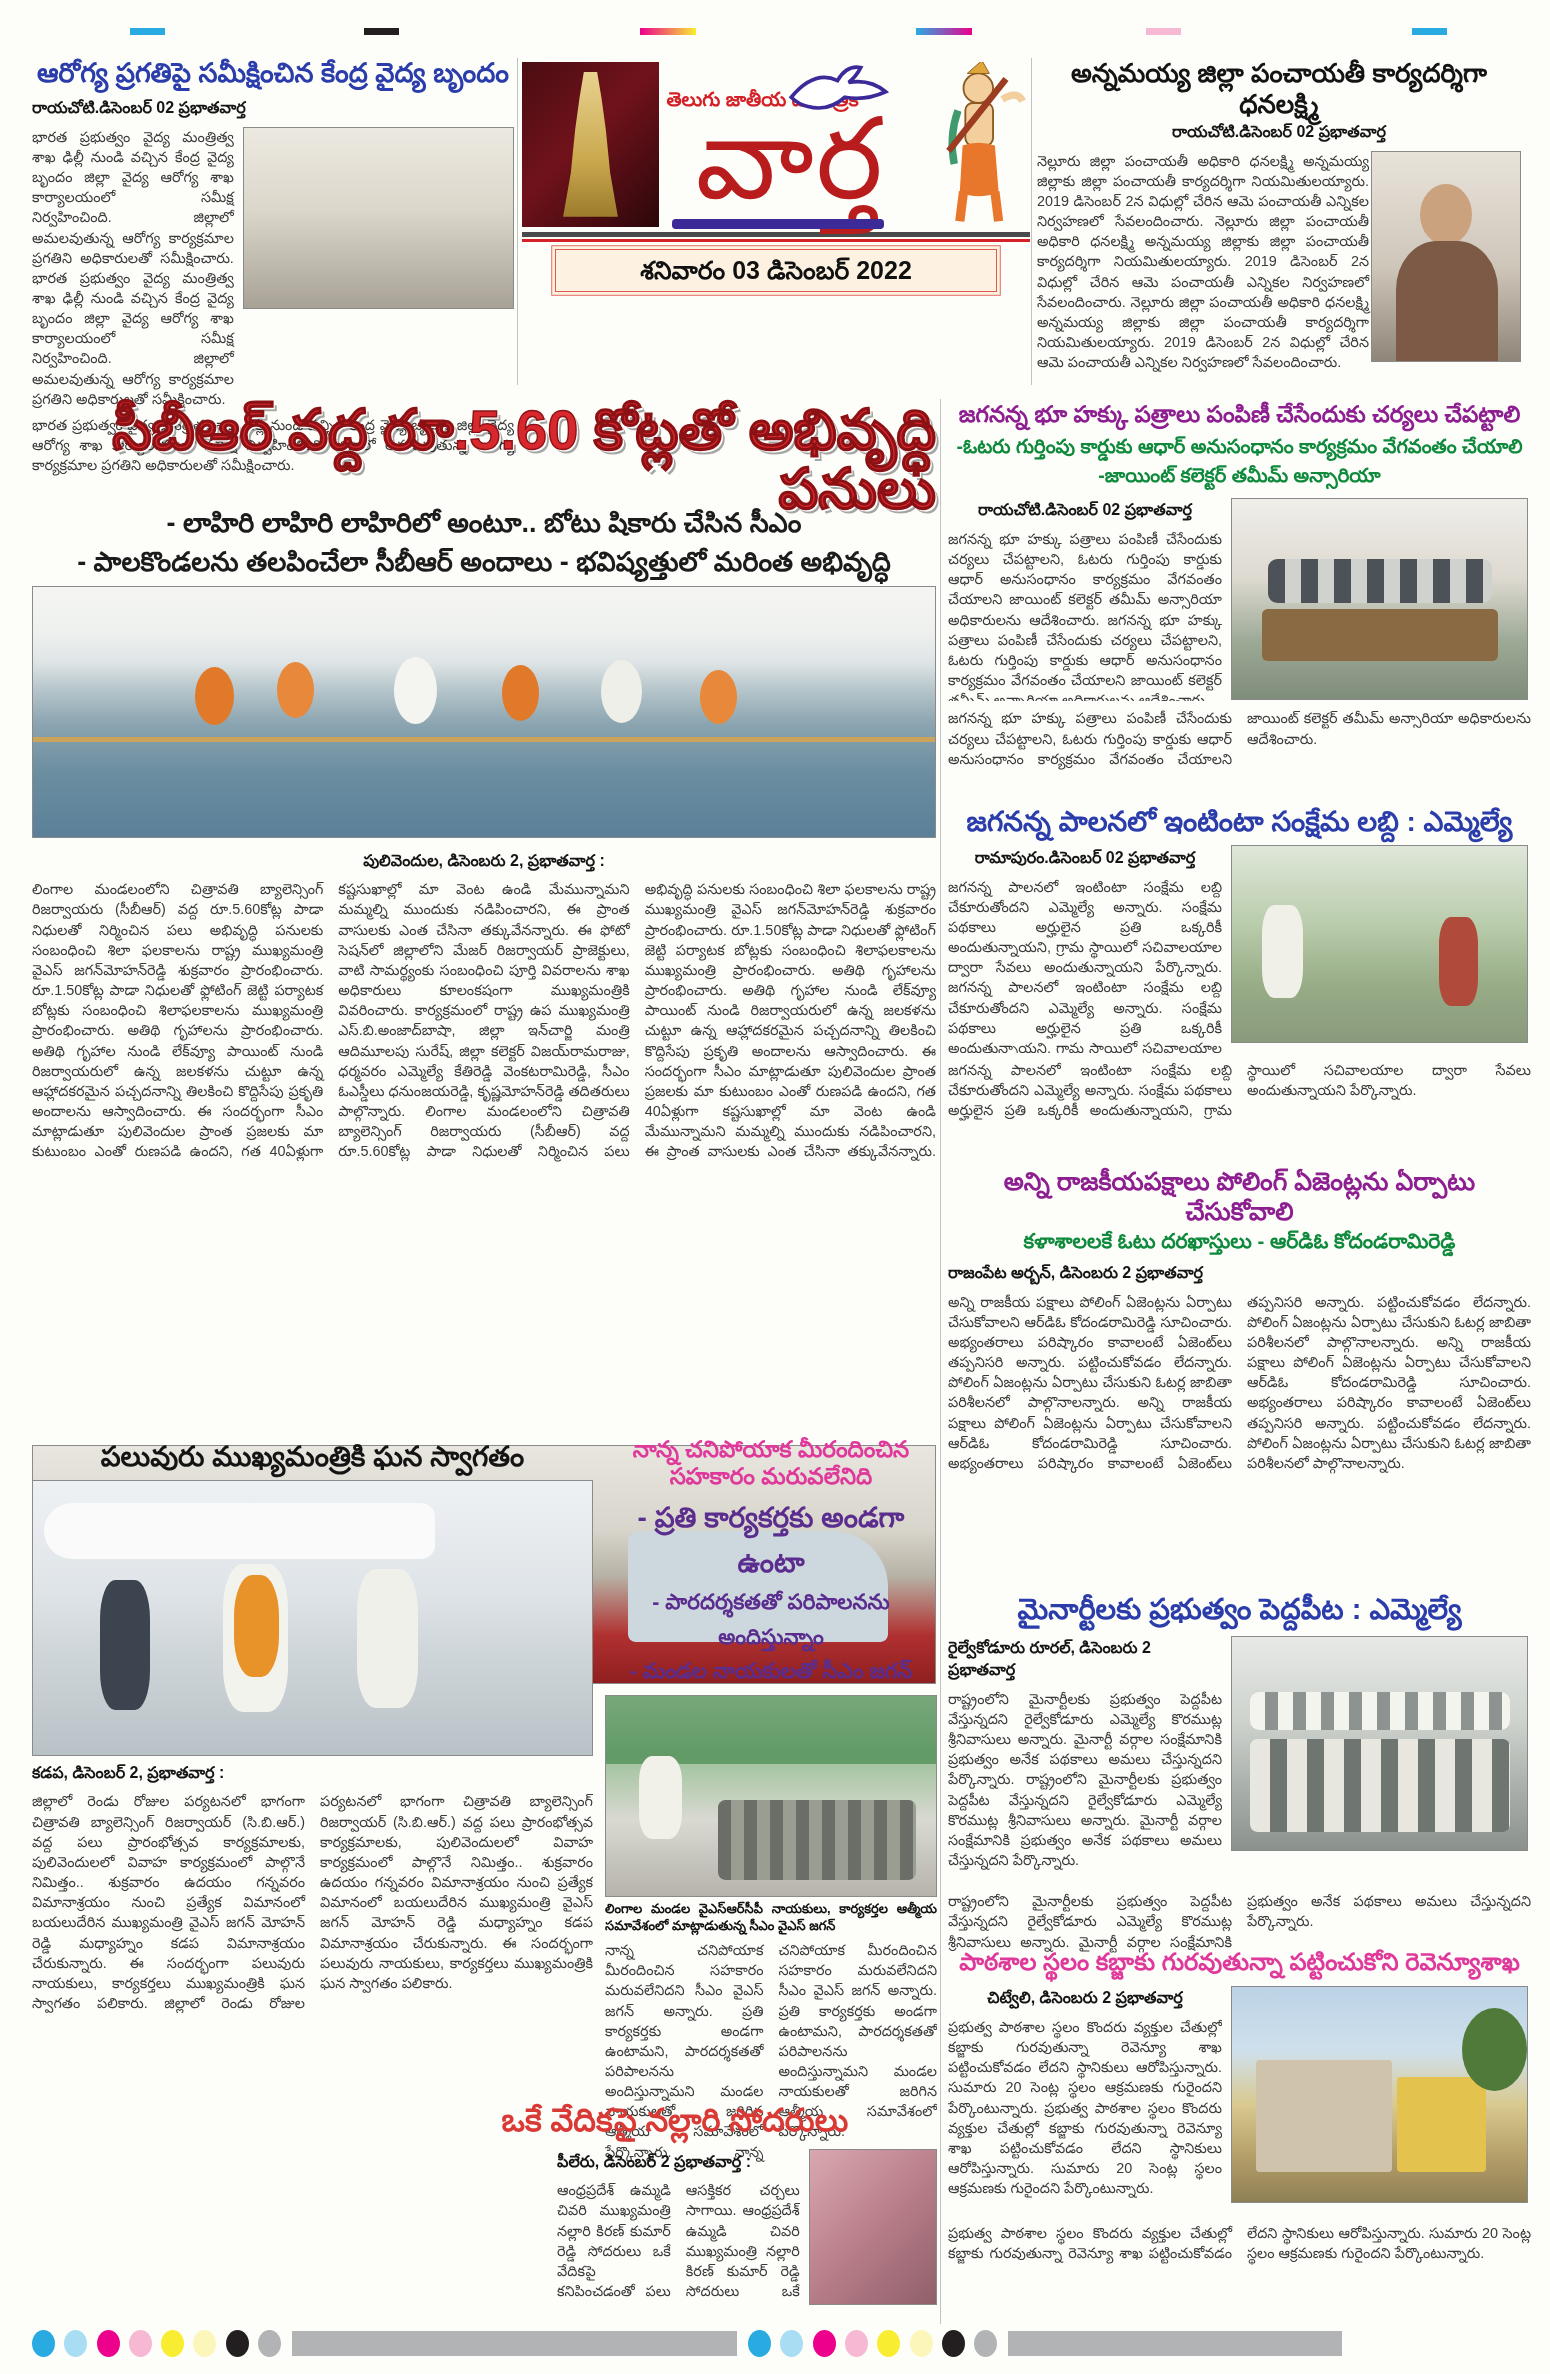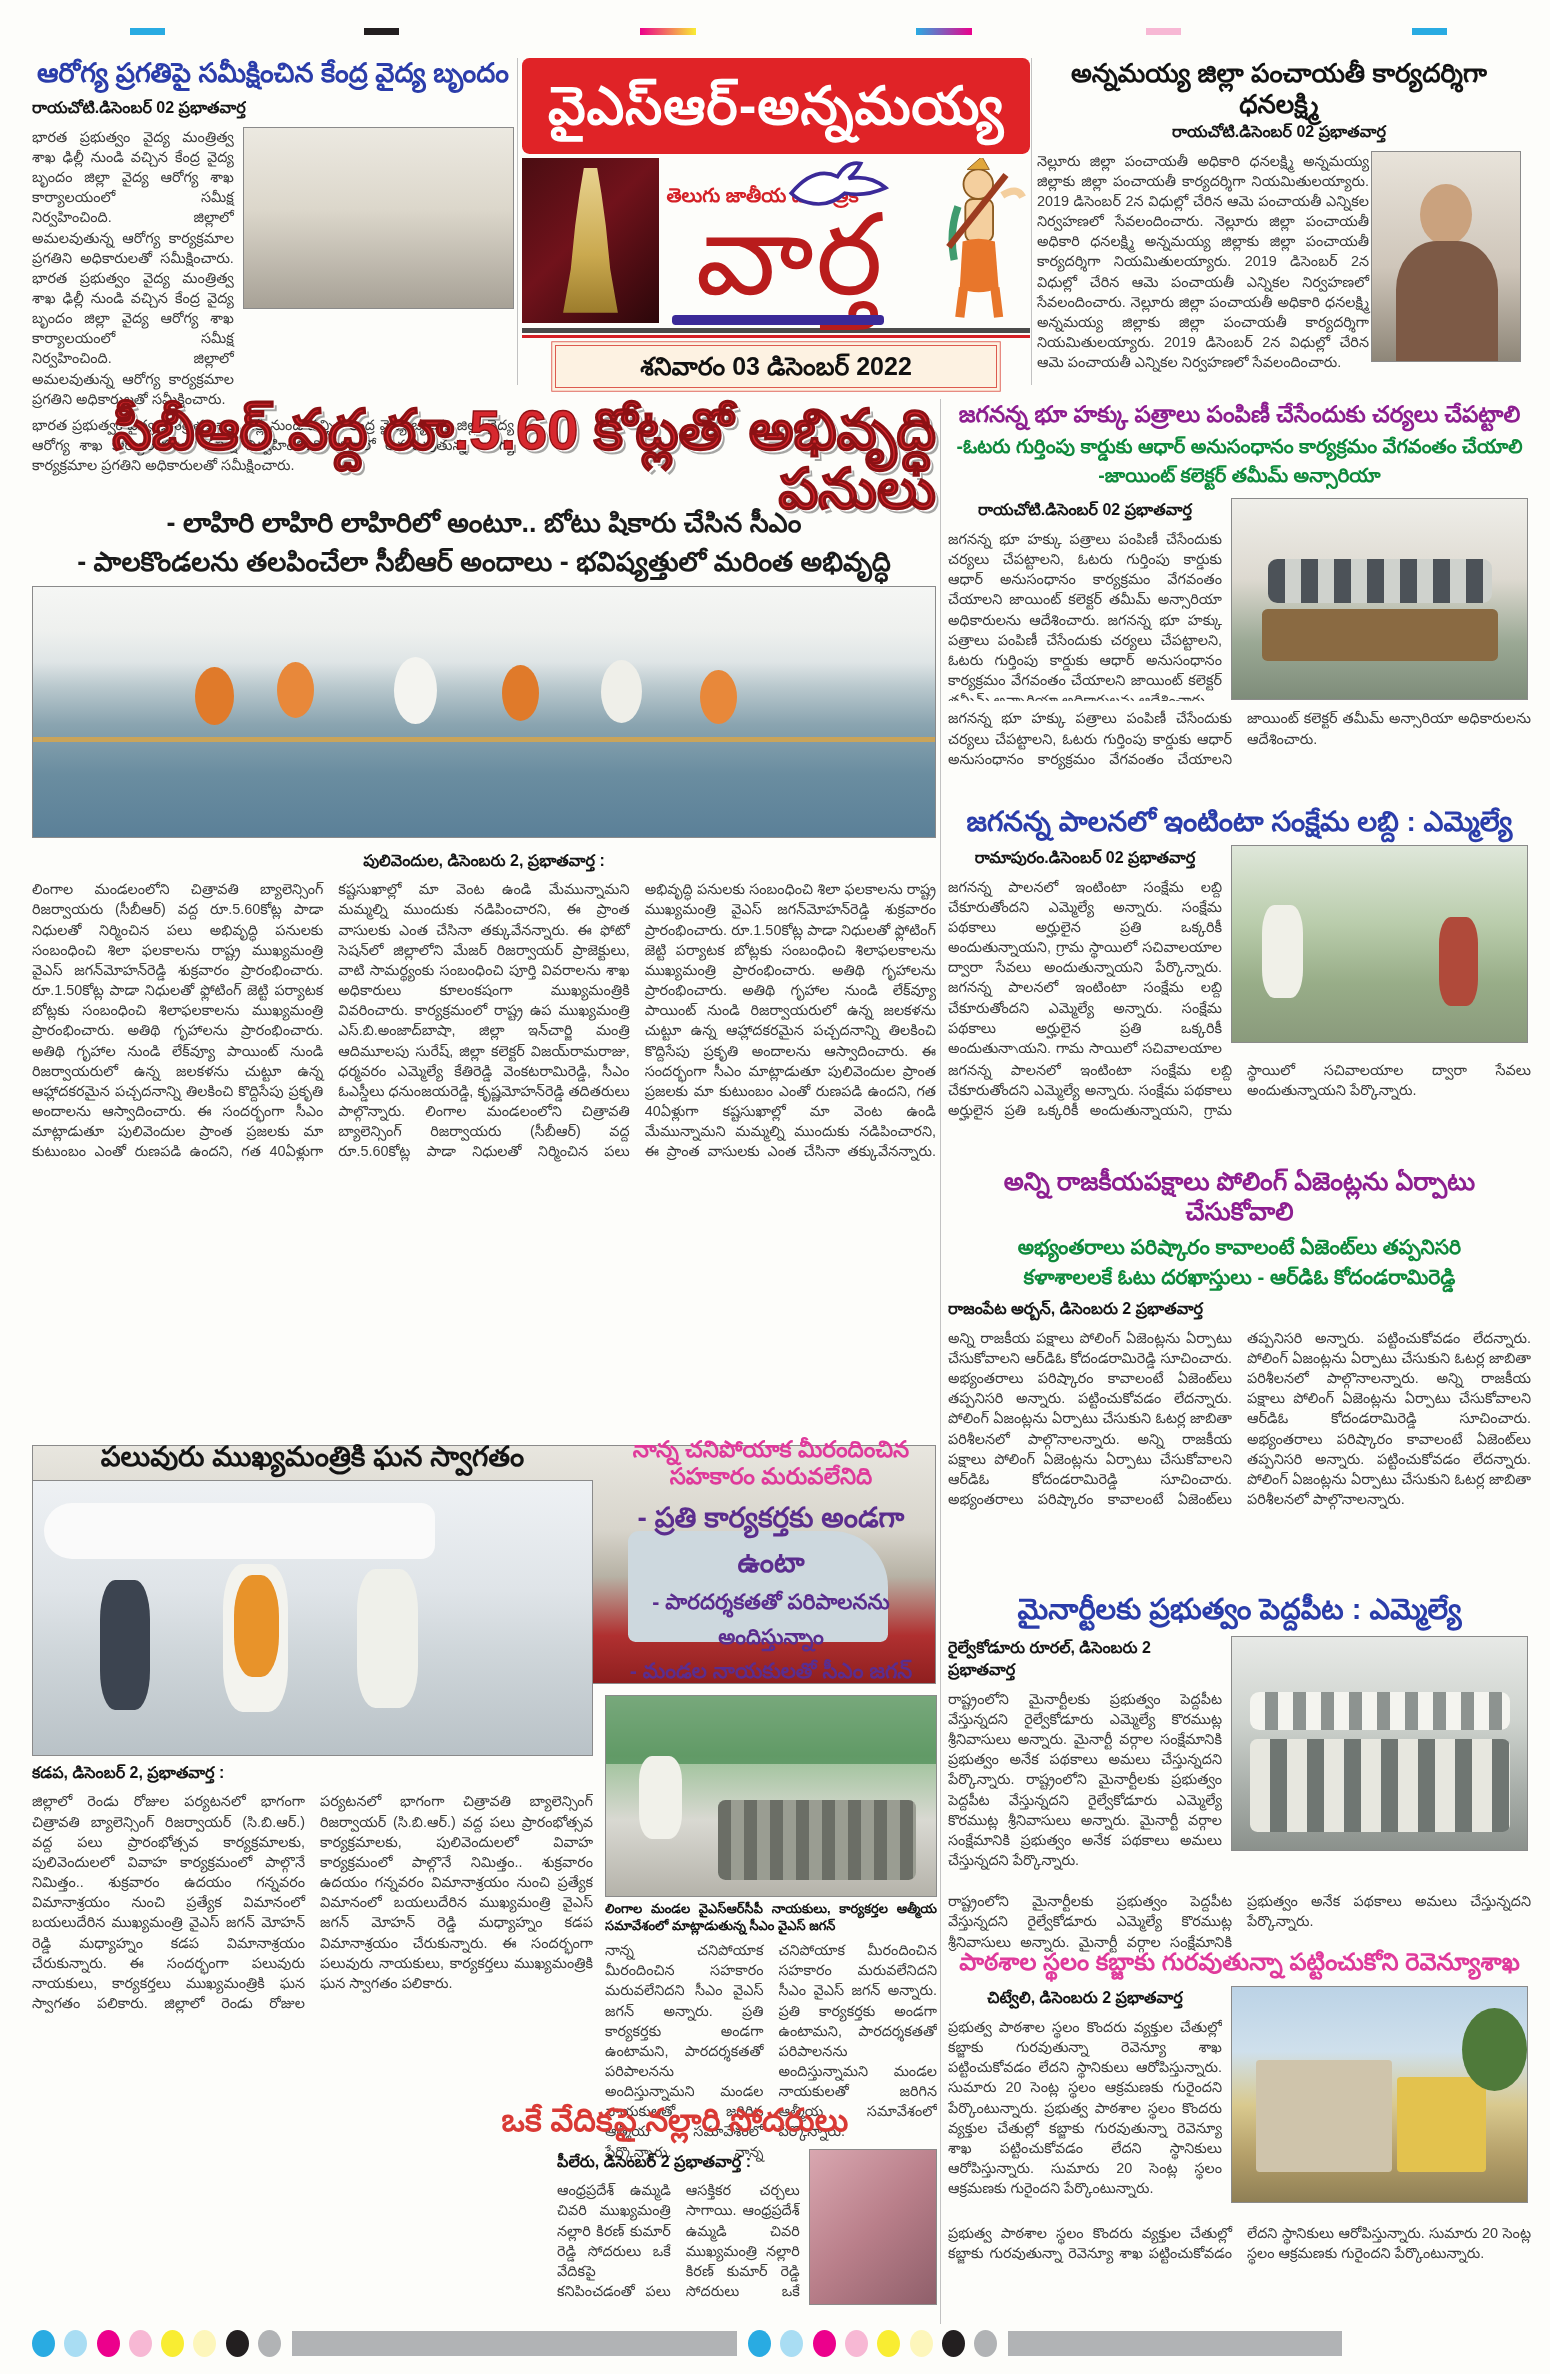--- a/index.html
+++ b/index.html
@@ -73,21 +73,20 @@
     <div class="hl hl-blue" style="font-size:27px">ఆరోగ్య ప్రగతిపై సమీక్షించిన కేంద్ర వైద్య బృందం</div>
     <div class="dateline left" style="margin-top:9.3px">రాయచోటి.డిసెంబర్ 02 ప్రభాతవార్త</div>
     <div style="display:flex;gap:9.3px;margin-top:3.7px">
       <div class="body-txt" style="width:202px">భారత ప్రభుత్వం వైద్య మంత్రిత్వ శాఖ ఢిల్లీ నుండి వచ్చిన కేంద్ర వైద్య బృందం జిల్లా వైద్య ఆరోగ్య శాఖ కార్యాలయంలో సమీక్ష నిర్వహించింది. జిల్లాలో అమలవుతున్న ఆరోగ్య కార్యక్రమాల ప్రగతిని అధికారులతో సమీక్షించారు. భారత ప్రభుత్వం వైద్య మంత్రిత్వ శాఖ ఢిల్లీ నుండి వచ్చిన కేంద్ర వైద్య బృందం జిల్లా వైద్య ఆరోగ్య శాఖ కార్యాలయంలో సమీక్ష నిర్వహించింది. జిల్లాలో అమలవుతున్న ఆరోగ్య కార్యక్రమాల ప్రగతిని అధికారులతో సమీక్షించారు.</div>
       <div class="photo ph-room" style="width:271px;height:182px"></div>
     </div>
     <div class="body-txt" style="margin-top:5.6px">భారత ప్రభుత్వం వైద్య మంత్రిత్వ శాఖ ఢిల్లీ నుండి వచ్చిన కేంద్ర వైద్య బృందం జిల్లా వైద్య ఆరోగ్య శాఖ కార్యాలయంలో సమీక్ష నిర్వహించింది. జిల్లాలో అమలవుతున్న ఆరోగ్య కార్యక్రమాల ప్రగతిని అధికారులతో సమీక్షించారు.</div>
   </div>
 
   <div class="abs" style="left:522px;top:58px;width:508px;height:330px">
-    <div class="banner" style="height:96px">వైఎస్ఆర్-అన్నమయ్య</div>
     <div style="display:flex;margin-top:3.7px;height:167px">
       <div class="photo ph-temple" style="width:137px;height:165px;border:none">
         <div class="gopuram"></div>
       </div>
       <div style="flex:1;position:relative;text-align:center">
         <div class="tagline" style="position:absolute;left:7.4px;top:26px">తెలుగు జాతీయ దినపత్రిక</div>
         <svg width="111" height="56" viewBox="0 0 120 60" style="position:absolute;right:28px;top:-1.9px">
           <path d="M10 40 Q35 10 60 22 Q70 5 85 8 Q80 18 72 24 Q95 20 112 34 Q90 44 68 40 Q50 56 28 50 Q18 48 10 40 Z" fill="#ffffff" stroke="#3b2a98" stroke-width="4"></path>
         </svg>
         <div class="logoword" style="position:absolute;left:0;right:0;top:41px">వార్త</div>
@@ -217,21 +216,20 @@
       <div class="photo ph-village" style="width:297px;height:198px">
         <i class="blob" style="left:10%;top:30%;width:41px;height:93px;background:#f0f0e8;border-radius:30%"></i>
         <i class="blob" style="left:70%;top:36%;width:39px;height:89px;background:#b04a3a;border-radius:30%"></i>
       </div>
     </div>
     <div class="body-txt cols-2" style="height:93px;overflow:hidden;margin-top:7.4px">జగనన్న పాలనలో ఇంటింటా సంక్షేమ లబ్ది చేకూరుతోందని ఎమ్మెల్యే అన్నారు. సంక్షేమ పథకాలు అర్హులైన ప్రతి ఒక్కరికీ అందుతున్నాయని, గ్రామ స్థాయిలో సచివాలయాల ద్వారా సేవలు అందుతున్నాయని పేర్కొన్నారు.</div>
   </div>
 
   <div class="abs" style="left:948px;top:1167px;width:583px;height:419px">
     <div class="hl hl-purple" style="font-size:25px">అన్ని రాజకీయపక్షాలు పోలింగ్ ఏజెంట్లను ఏర్పాటు చేసుకోవాలి</div>
-    <div class="sub-green" style="font-size:20.4px;margin-top:5.6px">అభ్యంతరాలు పరిష్కారం కావాలంటే ఏజెంట్‌లు తప్పనిసరి</div>
     <div class="sub-green" style="font-size:20.4px">కళాశాలలకే ఓటు దరఖాస్తులు - ఆర్‌డిఓ కోదండరామిరెడ్డి</div>
     <div class="dateline left" style="margin-top:7.4px">రాజంపేట అర్బన్, డిసెంబరు 2 ప్రభాతవార్త</div>
     <div class="body-txt cols-2" style="height:269px;overflow:hidden">అన్ని రాజకీయ పక్షాలు పోలింగ్ ఏజెంట్లను ఏర్పాటు చేసుకోవాలని ఆర్‌డిఓ కోదండరామిరెడ్డి సూచించారు. అభ్యంతరాలు పరిష్కారం కావాలంటే ఏజెంట్‌లు తప్పనిసరి అన్నారు. పట్టించుకోవడం లేదన్నారు. పోలింగ్ ఏజంట్లను ఏర్పాటు చేసుకుని ఓటర్ల జాబితా పరిశీలనలో పాల్గొనాలన్నారు. అన్ని రాజకీయ పక్షాలు పోలింగ్ ఏజెంట్లను ఏర్పాటు చేసుకోవాలని ఆర్‌డిఓ కోదండరామిరెడ్డి సూచించారు. అభ్యంతరాలు పరిష్కారం కావాలంటే ఏజెంట్‌లు తప్పనిసరి అన్నారు. పట్టించుకోవడం లేదన్నారు. పోలింగ్ ఏజంట్లను ఏర్పాటు చేసుకుని ఓటర్ల జాబితా పరిశీలనలో పాల్గొనాలన్నారు. అన్ని రాజకీయ పక్షాలు పోలింగ్ ఏజెంట్లను ఏర్పాటు చేసుకోవాలని ఆర్‌డిఓ కోదండరామిరెడ్డి సూచించారు. అభ్యంతరాలు పరిష్కారం కావాలంటే ఏజెంట్‌లు తప్పనిసరి అన్నారు. పట్టించుకోవడం లేదన్నారు. పోలింగ్ ఏజంట్లను ఏర్పాటు చేసుకుని ఓటర్ల జాబితా పరిశీలనలో పాల్గొనాలన్నారు.</div>
   </div>
 
   <div class="abs" style="left:948px;top:1592px;width:583px;height:351px">
     <div class="hl hl-blue" style="font-size:29px">మైనార్టీలకు ప్రభుత్వం పెద్దపీట : ఎమ్మెల్యే</div>
     <div style="display:flex;gap:9.3px;margin-top:9.3px">
       <div style="width:274px">
         <div class="dateline left">రైల్వేకోడూరు రూరల్, డిసెంబరు 2 ప్రభాతవార్త</div>

